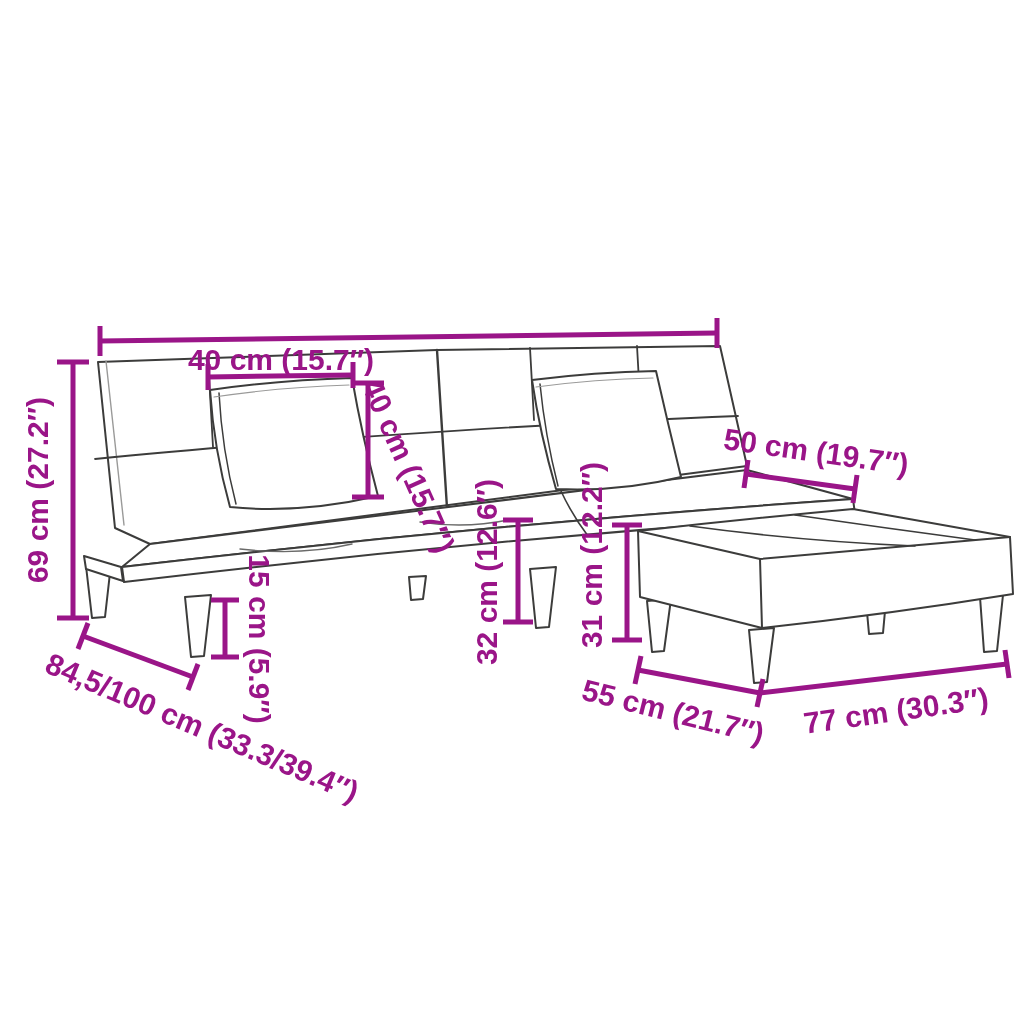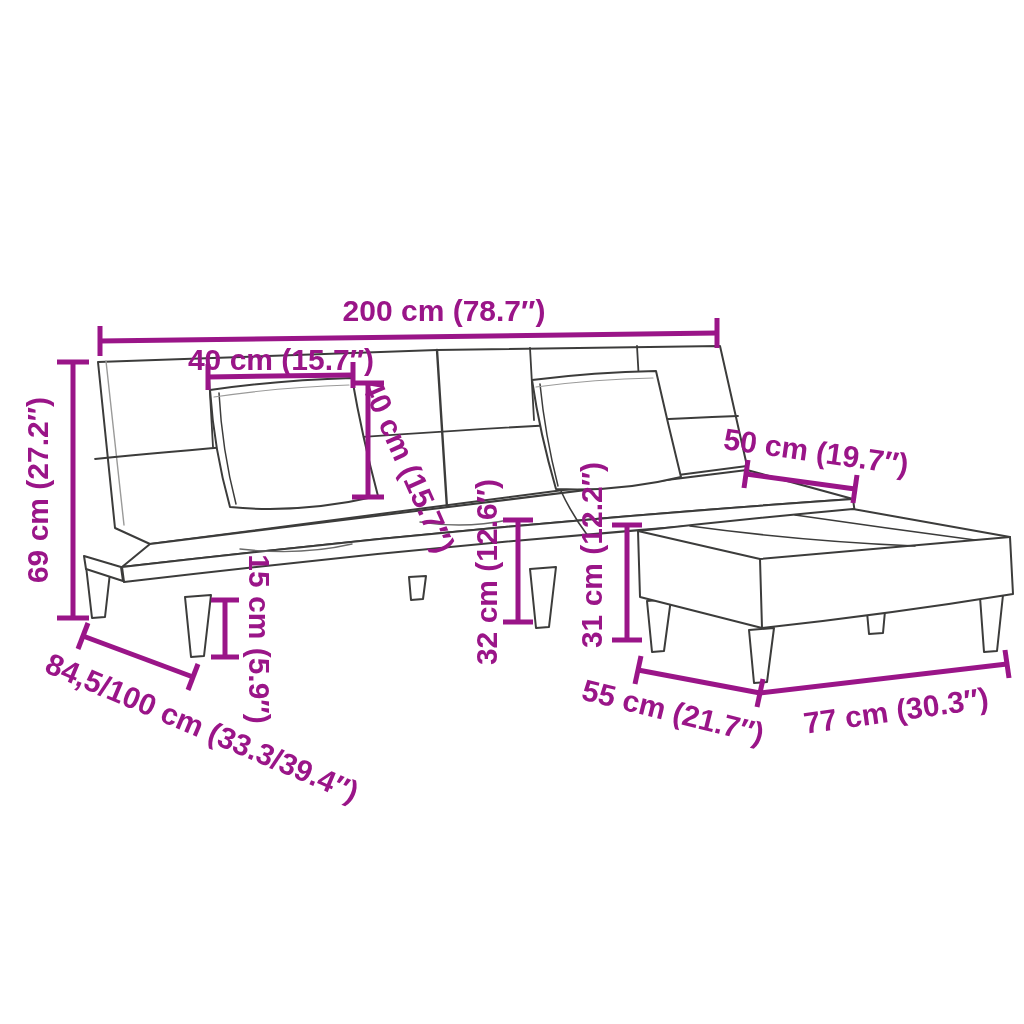--- a/index.html
+++ b/index.html
@@ -143,21 +143,20 @@
         <line x1="757" y1="707" x2="763" y2="679"></line>
       </g>
 
       <g>
         <line x1="760" y1="693" x2="1007" y2="664"></line>
         <line x1="1009" y1="678" x2="1005" y2="650"></line>
       </g>
     </g>
   </svg>
 
-  <div class="dim-label" style="left:444px;top:311px;transform:translate(-50%,-50%);">200 cm (78.7″)</div>
 
   <div class="dim-label" style="left:281px;top:360px;transform:translate(-50%,-50%);">40 cm (15.7″)</div>
 
   <div class="dim-label" style="left:408px;top:466px;transform:translate(-50%,-50%) rotate(66deg);">40 cm (15.7″)</div>
 
   <div class="dim-label" style="left:38px;top:490px;transform:translate(-50%,-50%) rotate(-90deg);">69 cm (27.2″)</div>
 
   <div class="dim-label" style="left:816px;top:452px;transform:translate(-50%,-50%) rotate(8deg);">50 cm (19.7″)</div>
 
   <div class="dim-label" style="left:259px;top:639px;transform:translate(-50%,-50%) rotate(90deg);">15 cm (5.9″)</div>

